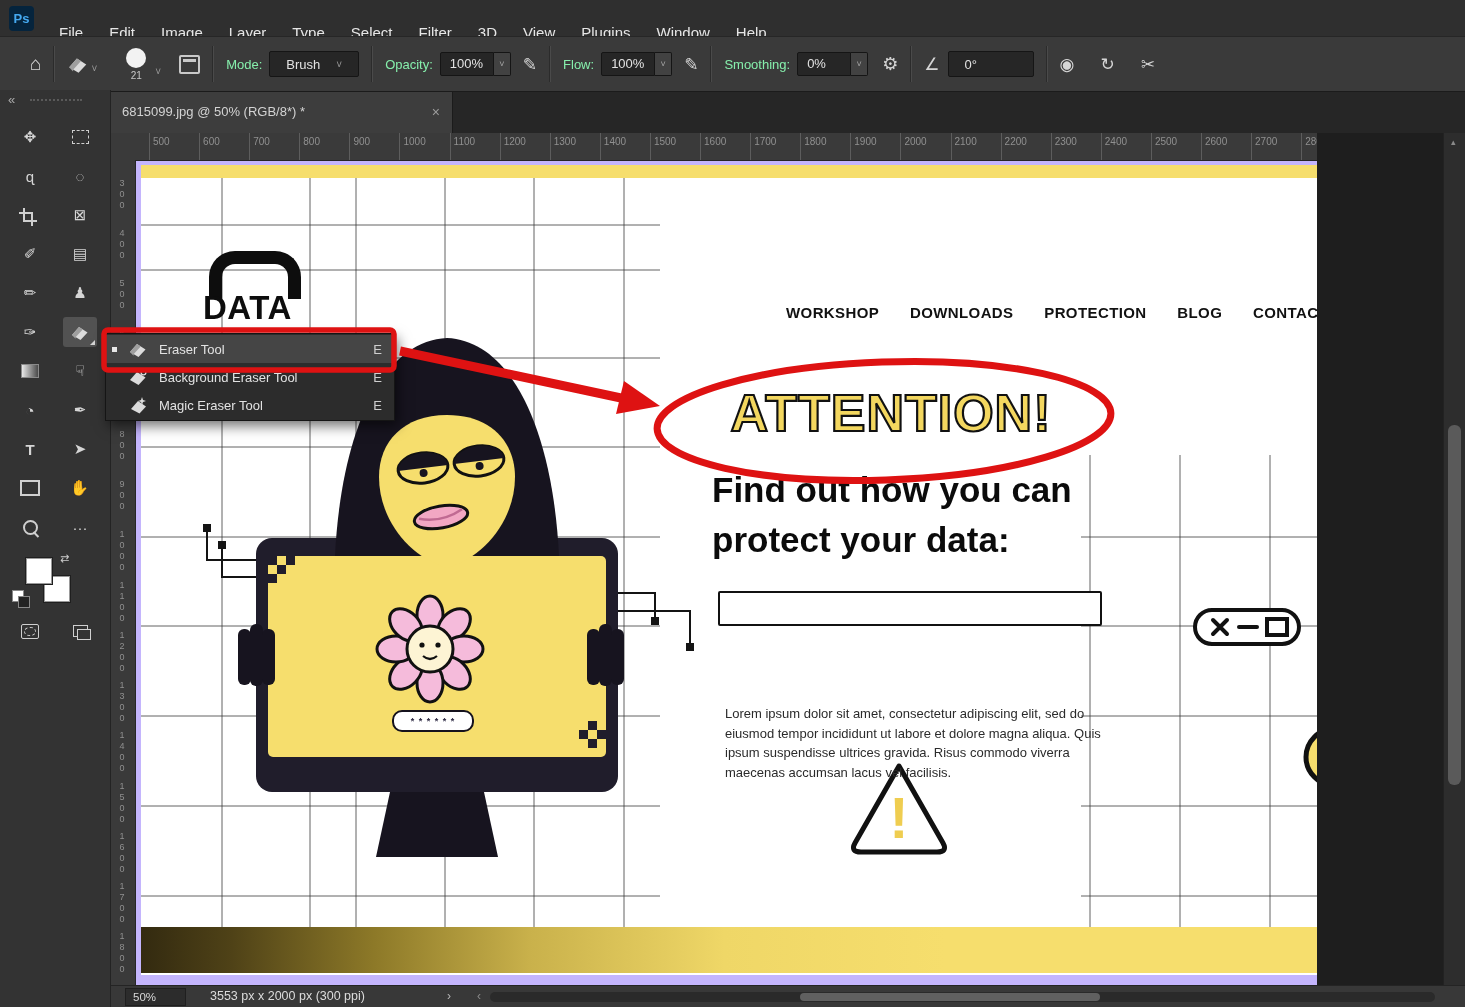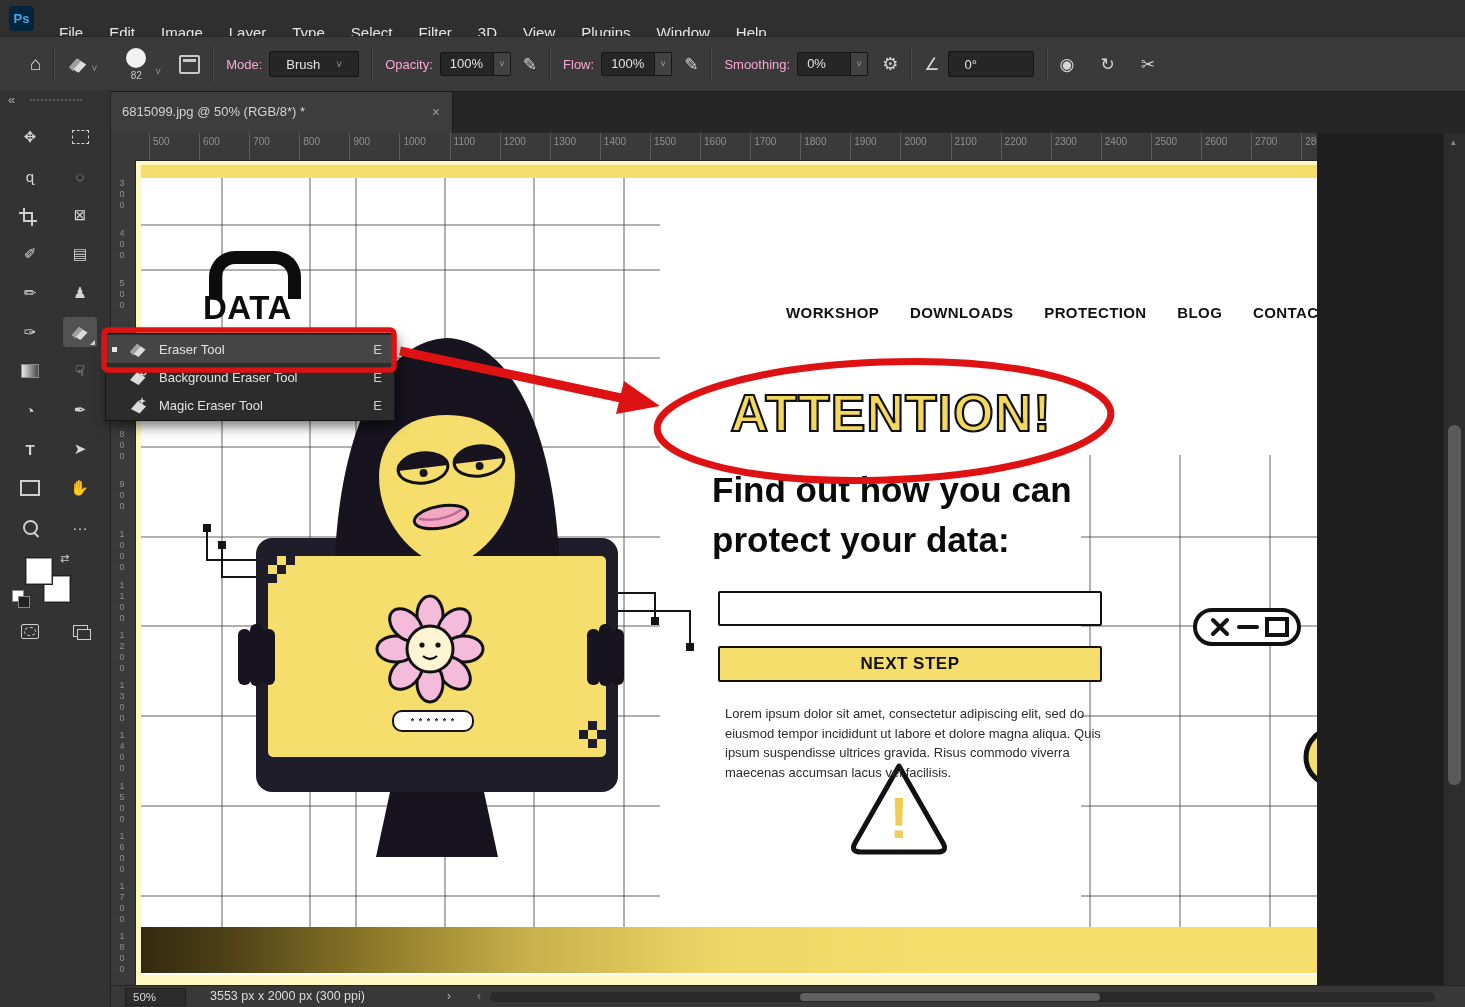--- a/index.html
+++ b/index.html
@@ -13,21 +13,21 @@
   #ps-logo{width:25px;height:25px;margin:0 12px 0 9px;background:#05243d;color:#45a9f0;
            font-size:13px;font-weight:700;display:flex;align-items:center;justify-content:center;border-radius:4px;}
   .menu-item{padding:0 13px;height:100%;display:flex;align-items:center;cursor:default;margin-top:28px;}
 
   
   #optionsbar{position:absolute;left:0;top:36px;width:100%;height:54px;background:#3a3a3a;
               border-top:1px solid #262626;border-bottom:1px solid #1b1b1b;display:flex;align-items:center;
               color:#cfcfcf;font-size:13px;z-index:10;}
   .sep{width:1px;height:36px;background:#2b2b2b;border-right:1px solid #4a4a4a;margin:0 12px;flex:0 0 auto;}
   .ob-ico{font-size:17px;color:#d5d5d5;flex:0 0 auto;}
-  .ob-label{margin-right:7px;flex:0 0 auto;color:#f9a8d4;}
+  .ob-label{margin-right:7px;flex:0 0 auto;color:#86efac;}
   .tool-preset{display:flex;align-items:flex-end;gap:2px;flex:0 0 auto;}
   .tp-chev{font-size:10px;color:#999;}
   .brush-block{width:34px;text-align:center;margin-left:22px;flex:0 0 auto;}
   .brush-circle{width:20px;height:20px;border-radius:50%;background:#f2f2f2;margin:0 auto;}
   .brush-size{font-size:10px;color:#c8c8c8;margin-top:2px;}
   .ob-chev{font-size:10px;color:#999;margin:14px 0 0 2px;}
   .icon-panel{width:17px;height:15px;border:2px solid #c9c9c9;border-radius:2px;position:relative;margin-left:18px;flex:0 0 auto;}
   .icon-panel::after{content:"";position:absolute;left:2px;top:2px;right:2px;height:3px;background:#c9c9c9;}
   .dd{display:flex;align-items:center;background:#262626;border:1px solid #151515;height:24px;
       padding:0 16px;color:#e2e2e2;border-radius:2px;flex:0 0 auto;}
@@ -68,21 +68,21 @@
   .sw-mini-b{position:absolute;left:6px;top:6px;width:10px;height:10px;background:#222;border:1px solid #888;}
 
   
   #tabbar{position:absolute;left:110px;top:90px;width:1355px;height:43px;background:#262626;display:flex;z-index:5;}
   #doc-tab{width:318px;background:#3d3d3d;color:#d3d3d3;font-size:13px;display:flex;align-items:center;
            padding:0 12px;gap:12px;border-right:1px solid #1b1b1b;}
   #doc-tab .ttl{flex:1;white-space:nowrap;overflow:hidden;}
   #doc-tab .cls{color:#9c9c9c;font-size:14px;}
 
   
-  #workspace{position:absolute;left:110px;top:133px;width:1207px;height:852px;background:#fef9c3;overflow:hidden;}
+  #workspace{position:absolute;left:110px;top:133px;width:1207px;height:852px;background:#c4b5fd;overflow:hidden;}
   #ruler-corner{position:absolute;left:0;top:0;width:25px;height:27px;background:#3a3a3a;
                 border-right:1px solid #262626;border-bottom:1px solid #262626;}
   #hruler{position:absolute;left:25px;top:0;width:1308px;height:27px;background:#3a3a3a;border-bottom:1px solid #262626;
           display:flex;color:#909090;font-size:10px;overflow:hidden;}
   .hspace{flex:0 0 14px;}
   .hcell{flex:0 0 50.1px;border-left:1px solid #5d5d5d;padding:3px 0 0 3px;box-sizing:border-box;height:100%;}
   #vruler{position:absolute;left:0;top:27px;width:25px;height:825px;background:#3a3a3a;border-right:1px solid #262626;
           color:#909090;font-size:9px;overflow:hidden;}
   .vcell{position:absolute;left:7px;writing-mode:vertical-rl;text-orientation:upright;letter-spacing:1px;line-height:10px;}
 
@@ -159,21 +159,21 @@
     <div class="sep"></div>
     <div class="tool-preset">
       <svg width="22" height="19" viewBox="0 0 20 17">
         <path d="M2 11 L9 3 L17.5 8.5 L10.5 16 Z" fill="#dcdcdc"></path>
         <path d="M5.5 14.8 L2 11 L9 3 L12.7 5.4 L5.8 13 Z" fill="#9f9f9f"></path>
       </svg>
       <span class="tp-chev">˅</span>
     </div>
     <div class="brush-block">
       <div class="brush-circle"></div>
-      <div class="brush-size">82</div>
+      <div class="brush-size">21</div>
     </div>
     <span class="ob-chev">˅</span>
     <div class="icon-panel"></div>
     <div class="sep"></div>
 
     <span class="ob-label">Mode:</span>
     <div class="dd">
       <span>Brush</span>
       <span class="chev">˅</span>
     </div>
@@ -514,21 +514,20 @@
       <div id="site-nav">
         <span>WORKSHOP</span>
         <span>DOWNLOADS</span>
         <span>PROTECTION</span>
         <span>BLOG</span>
         <span>CONTACT</span>
       </div>
       <div id="attention">ATTENTION!</div>
       <div id="headline">Find out how you can protect your data:</div>
       <div id="data-input"></div>
-      <div id="next-btn">NEXT STEP</div>
       <div id="lorem">Lorem ipsum dolor sit amet, consectetur adipiscing elit, sed do eiusmod tempor incididunt ut labore et dolore magna aliqua. Quis ipsum suspendisse ultrices gravida. Risus commodo viverra maecenas accumsan lacus vel facilisis.</div>
       <div id="password-pill">* * * * * *</div>
     </div>
   </div>
 
   <div id="vscroll">
     <span class="arr">▴</span>
     <div class="thumb"></div>
   </div>
 

